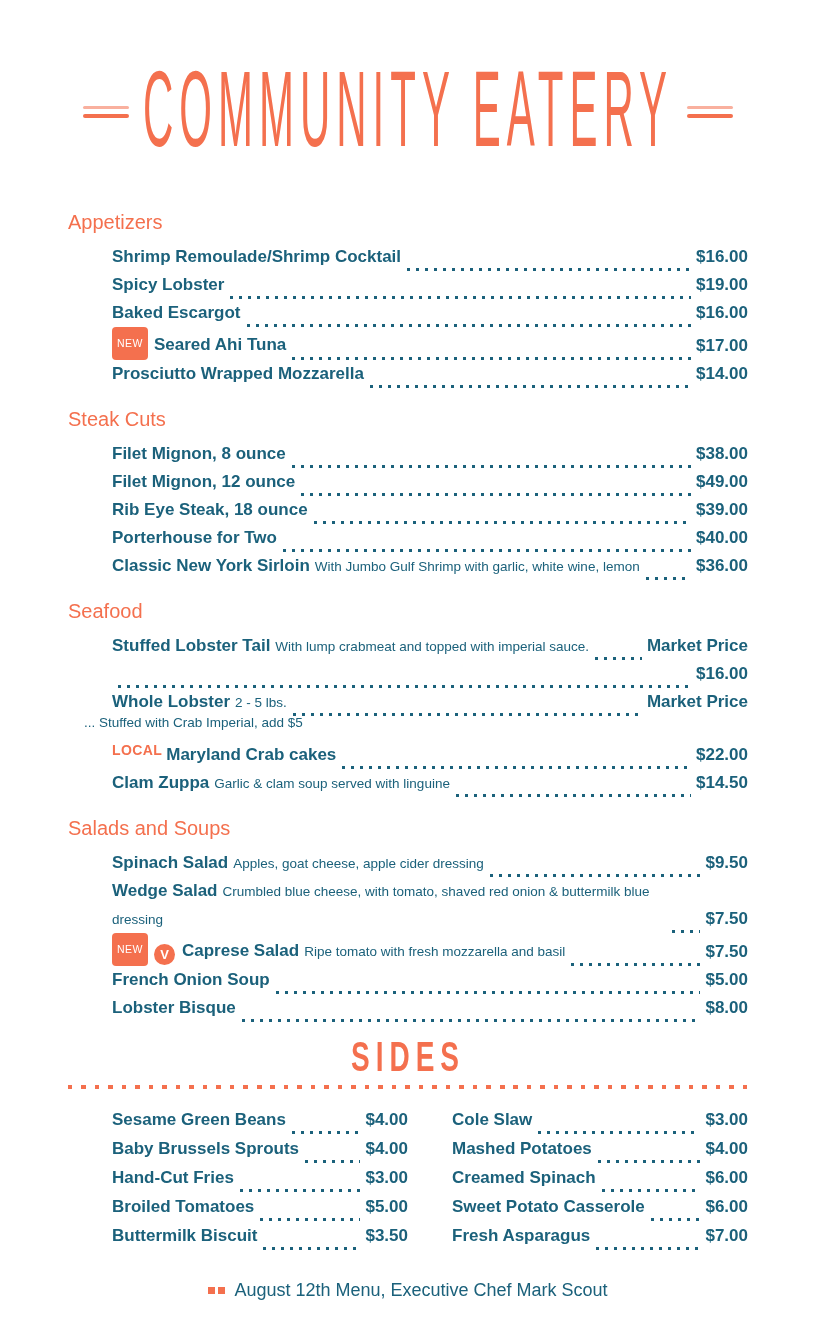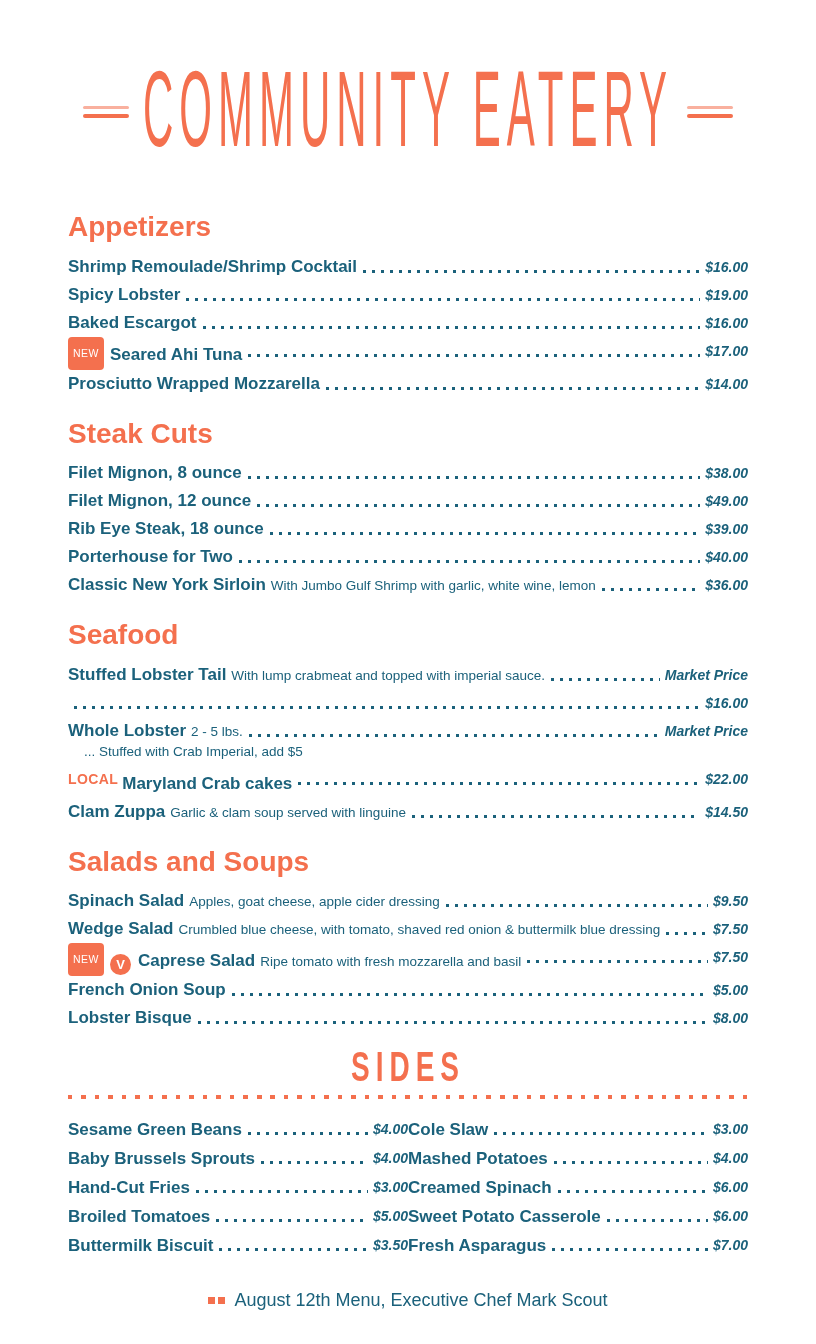--- a/index.html
+++ b/index.html
@@ -29,34 +29,34 @@
   .title{
     color:var(--coral);
     font-size:42px;font-weight:400;letter-spacing:6px;
     white-space:nowrap;
     transform:scaleY(2.55);transform-origin:center;
   }
 
   
   .menu-section{margin-bottom:19px;}
   .section-heading{
-    color:var(--coral);font-size:28px;font-weight:700;
+    color:var(--coral);font-size:20px;font-weight:400;
     margin-bottom:9px;line-height:1.2;
   }
   .item{}
-  .row{display:flex;align-items:flex-start;line-height:28px;}
+  .row{display:flex;align-items:flex-end;line-height:28px;margin-left:44px;}
   .left{min-width:0;flex:0 1 auto;}
   .name{color:var(--teal);font-weight:700;font-size:17px;}
   .desc{color:var(--teal);font-size:13.5px;line-height:20px;margin-left:5px;}
   .leader{
     flex:1 1 28px;min-width:28px;height:3px;
     margin:17px 5px 0 6px;
     background:repeating-linear-gradient(90deg,var(--teal) 0 2.6px,transparent 2.6px 9px);
   }
-  .price{color:var(--teal);font-weight:700;font-size:14px;white-space:nowrap;flex:none;font-style:italic;}
+  .price{color:var(--teal);font-weight:700;font-size:17px;white-space:nowrap;flex:none;}
   .note{
     color:var(--teal);font-size:13.5px;line-height:19px;
     padding-left:16px;margin-top:-3px;margin-bottom:4px;
   }
 
   
   .badge-new{
     display:inline-block;background:var(--coral);color:#fff;
     font-size:10.5px;font-weight:400;letter-spacing:.5px;
     padding:2px 5px 3px;border-radius:4px;

